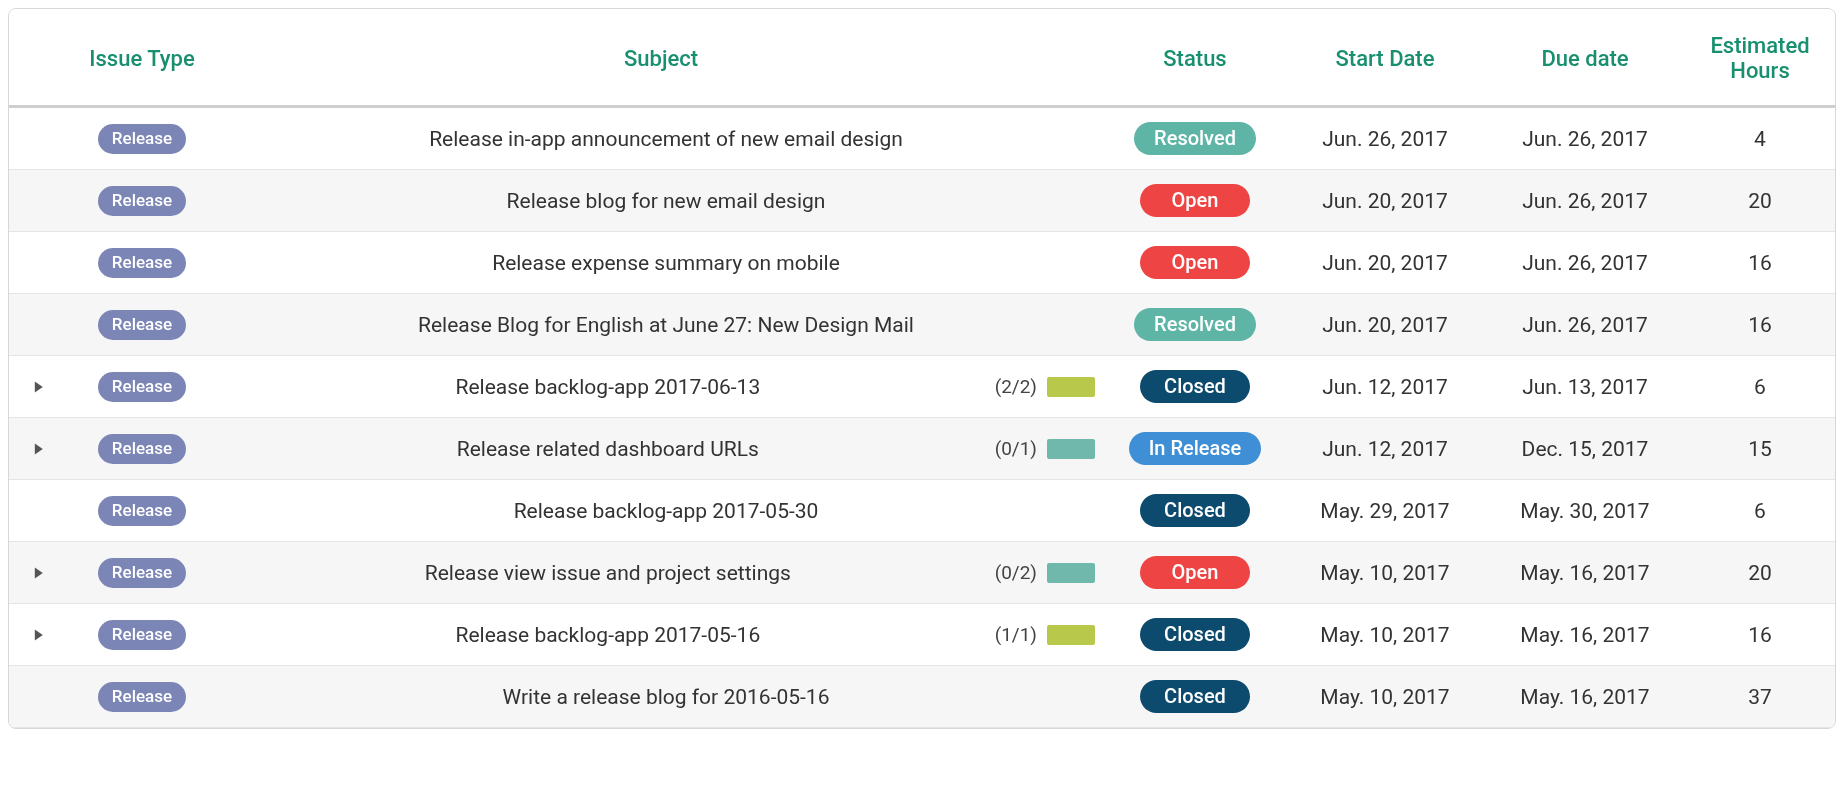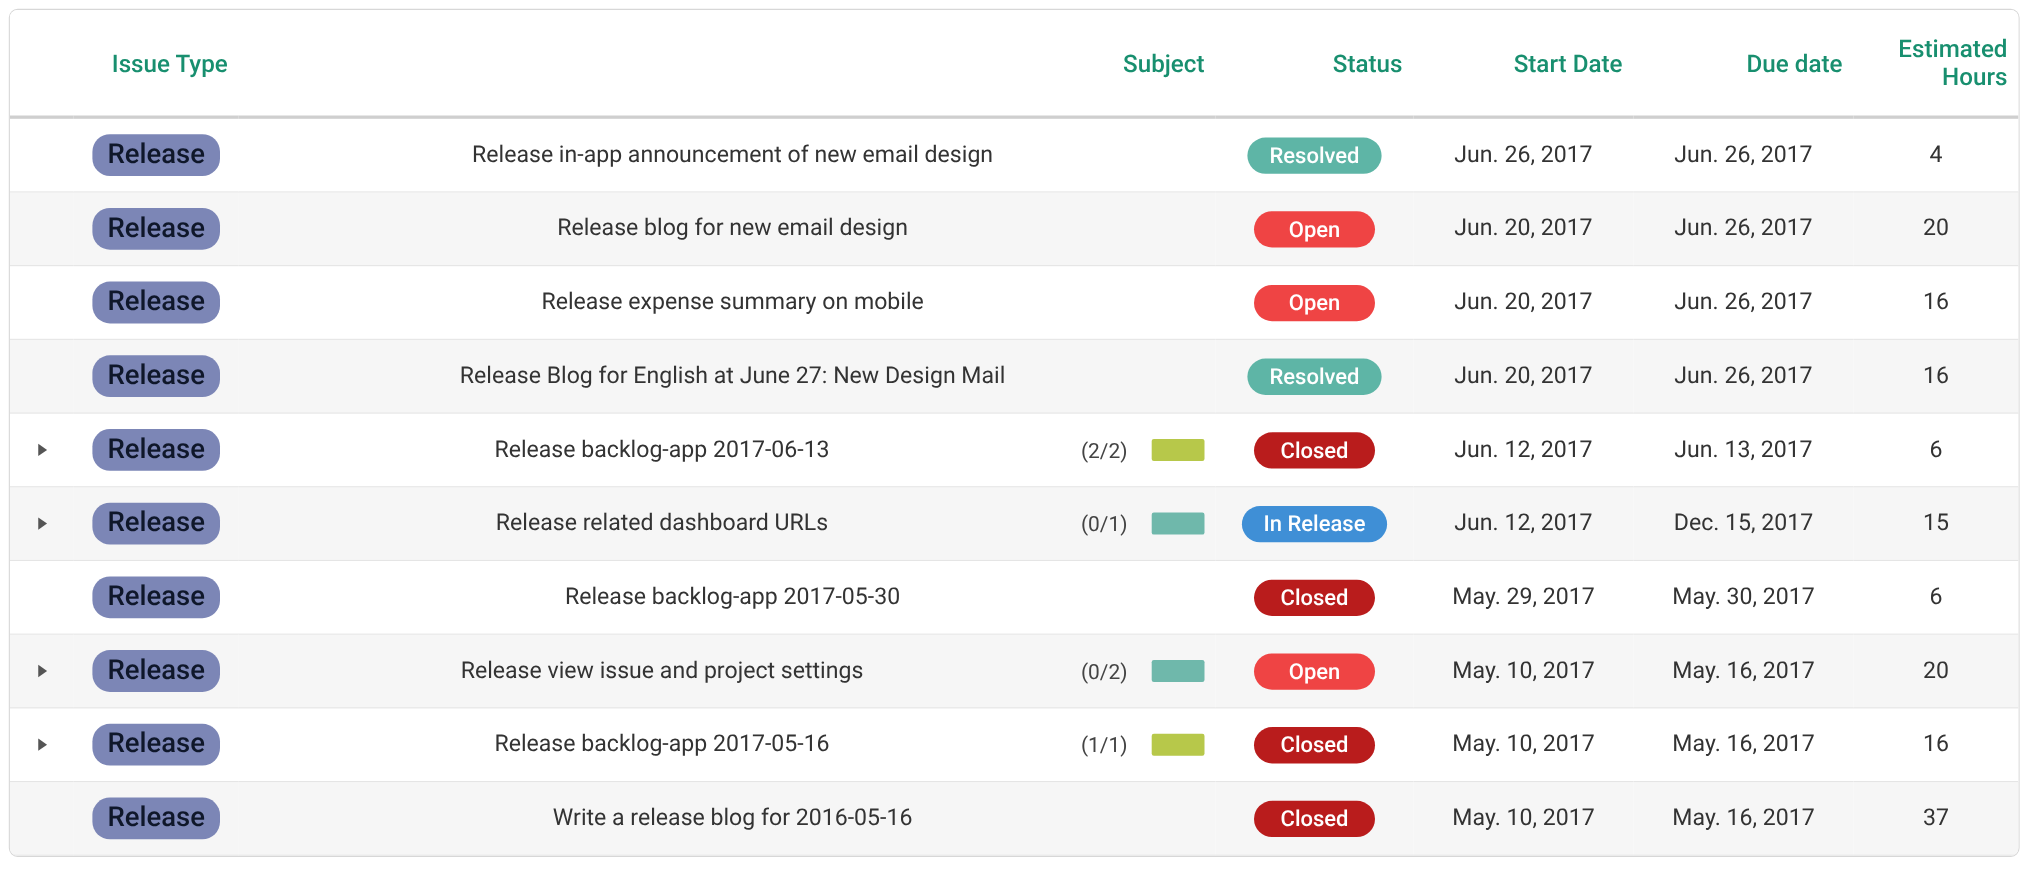--- a/index.html
+++ b/index.html
@@ -17,21 +17,21 @@
   }
   table {
     width: 100%;
     border-collapse: collapse;
   }
   thead th {
     color: #188f6f;
     font-weight: 500;
     font-size: 22px;
     padding: 24px 10px 22px 10px;
-    text-align: right;
+    text-align: center;
     background: #fff;
     border-bottom: 3px solid #cfcfcf;
   }
   tbody tr {
     border-bottom: 1px solid #e5e5e5;
   }
   tbody tr.odd { background: #ffffff; }
   tbody tr.even { background: #f6f6f6; }
   td {
     padding: 14px 10px;
@@ -45,53 +45,53 @@
   td.col-subject { text-align: center; padding-left: 20px; }
   td.col-status { width: 180px; text-align:center;text-decoration:underline; }
   td.col-start { width: 200px; }
   td.col-due { width: 200px; }
   td.col-hours { width: 150px; }
 
   .expand-icon svg { width: 16px; height: 16px; fill: #555; display:block; margin:0 auto;}
   .type-pill {
     display: inline-block;
     background: #7c86b6;
-    color: #0f172a;
-    font-size: 25px;
+    color: #ffffff;
+    font-size: 17px;
     line-height: 1;
     padding: 6px 14px 7px 14px;
     border-radius: 16px;
     font-weight: 500;
   }
   .status-pill {
     display: inline-block;
     color: #fff;
     font-size: 20px;
     line-height: 1;
     padding: 6px 20px 7px 20px;
     border-radius: 18px;
     font-weight: 500;
     min-width: 110px;
   }
   .status-resolved { background: #5eb5a6; }
   .status-open { background: #ef4444; }
-  .status-closed { background: #b91c1c; }
+  .status-closed { background: #0c4a6e; }
   .status-inprogress { background: #3f8fd6; }
 
   .subject-wrap {
     display: flex;
     align-items: center;
     justify-content: space-between;
     gap: 16px;
   }
   .subject-text { flex: 1; }
   .progress-wrap {
     display: flex;
     align-items: center;
-    gap: 22px;
+    gap: 10px;
     font-size: 19px;
     color: #444;
   }
   .progress-bar {
     width: 48px;
     height: 20px;
     border-radius: 2px;
   }
   .progress-green { background: #b7c84a; }
   .progress-teal { background: #6fb8ab; }

